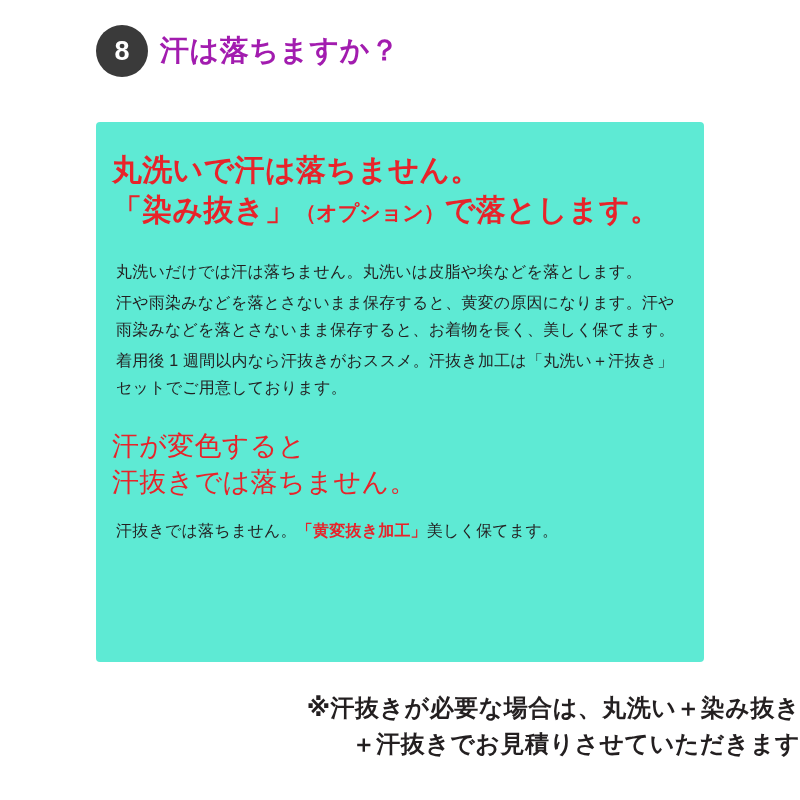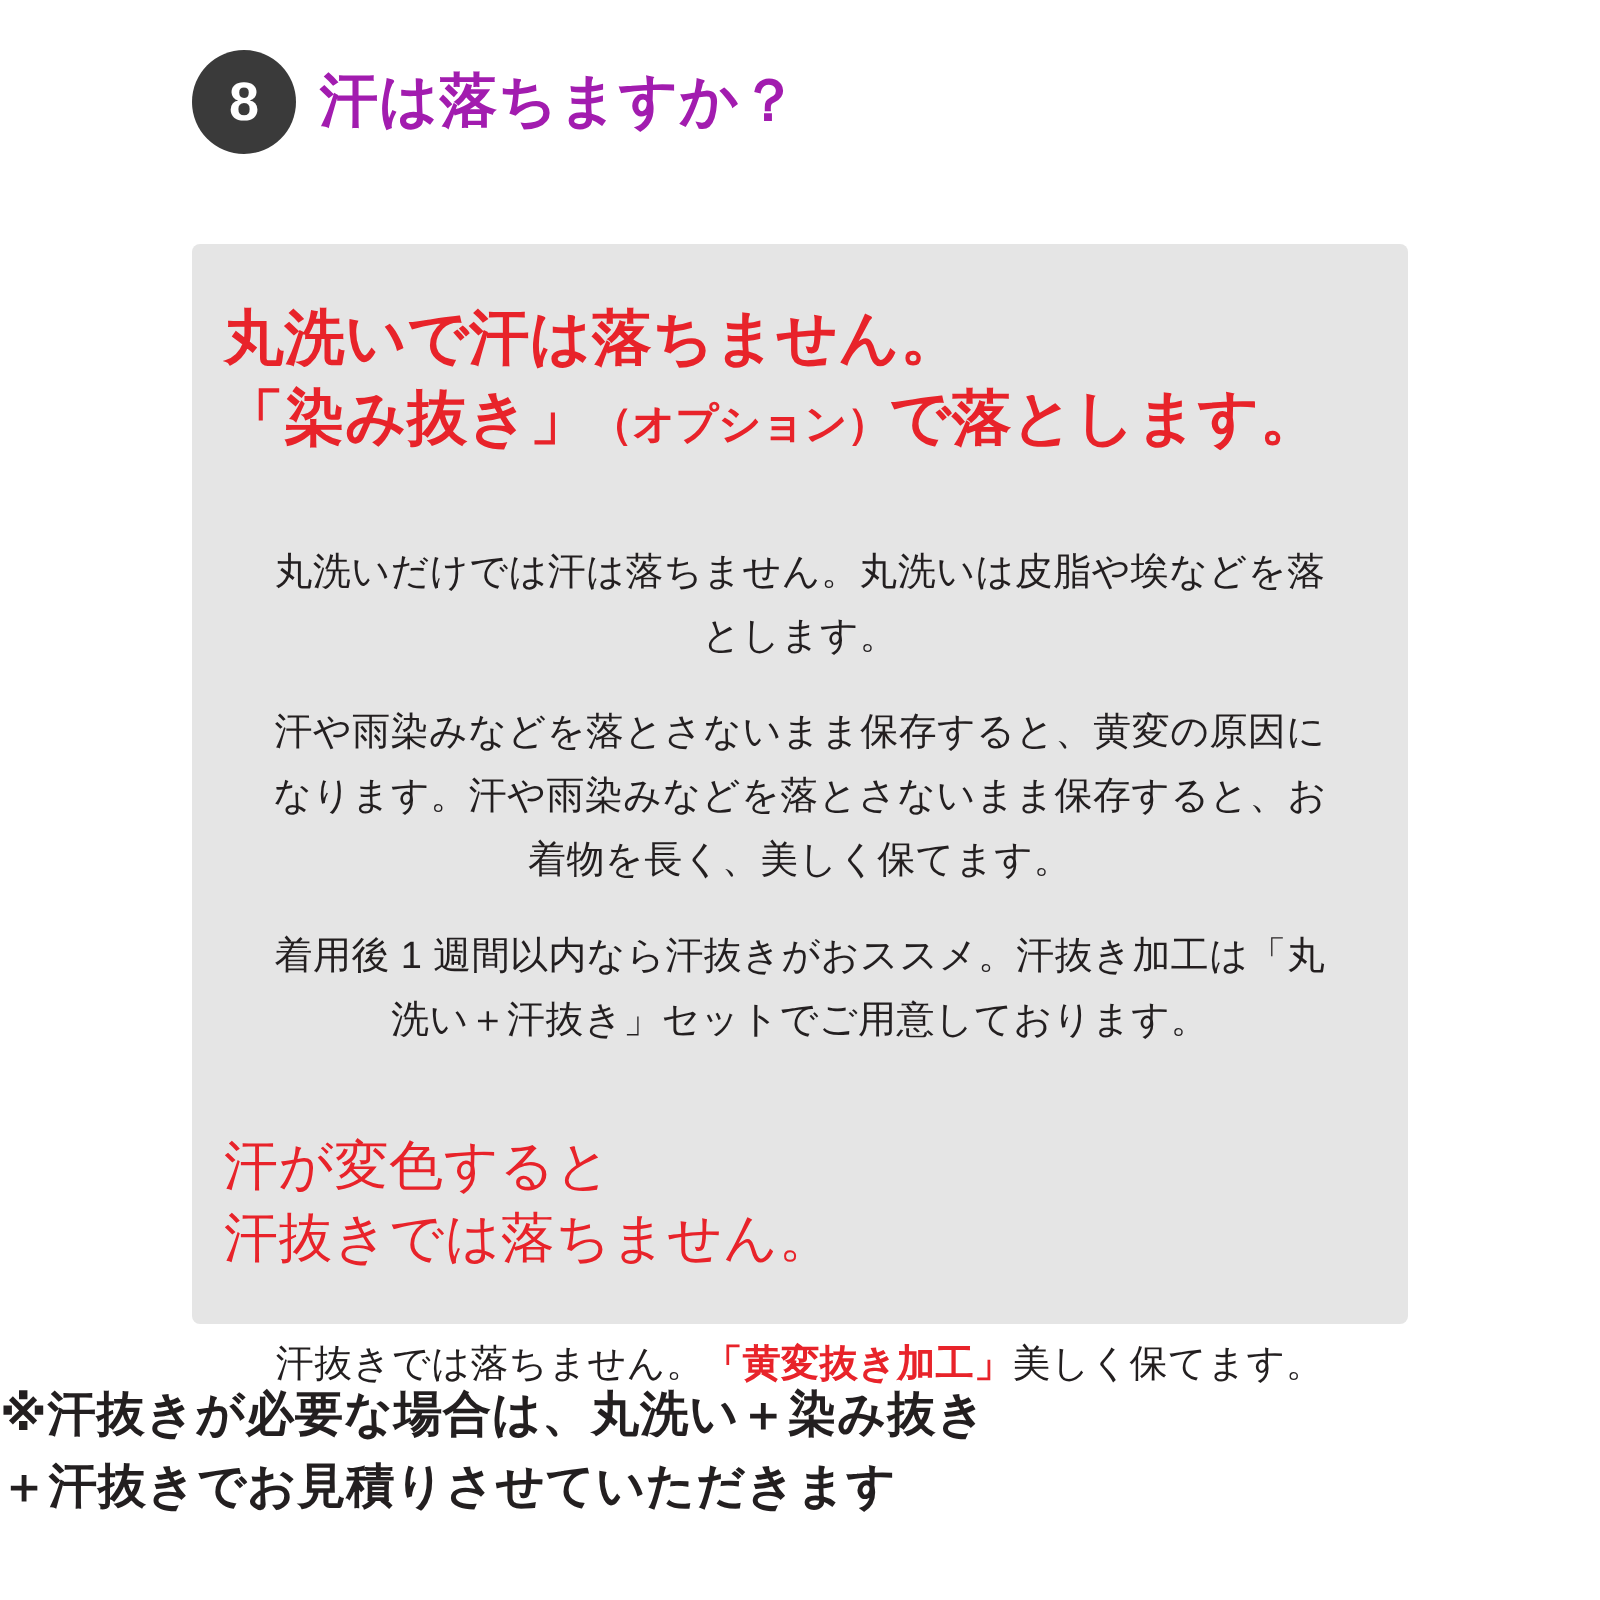--- a/index.html
+++ b/index.html
@@ -52,21 +52,21 @@
     white-space: nowrap;
   }
 
   
   .panel {
     position: absolute;
     left: 96px;
     top: 122px;
     width: 608px;
     height: 540px;
-    background: #e5e5e5;
+    background: #5eead4;
     border-radius: 4px;
     box-sizing: border-box;
     padding: 28px 0 0 0;
   }
   .panel-inner {
     padding: 0 16px 0 16px;
   }
 
   .headline-red {
     color: #e8232a;
@@ -76,26 +76,25 @@
     letter-spacing: 0.3px;
     margin: 0;
   }
   .headline-red .small-paren {
     font-size: 21px;
     font-weight: bold;
     letter-spacing: 0;
   }
 
   .body-text {
-    font-size: 19px;
+    font-size: 16px;
     line-height: 1.68;
     color: #231f20;
     letter-spacing: 0.2px;
-    margin: 16px;
-    text-align: center;
+    margin: 4px;
   }
   .block-gap-1 { height: 26px; }
   .block-gap-2 { height: 22px; }
   .block-gap-3 { height: 14px; }
 
   .headline-red-2 {
     color: #e8232a;
     font-weight: normal;
     font-size: 27px;
     line-height: 1.34;
@@ -107,21 +106,21 @@
     color: #e8232a;
     font-weight: bold;
   }
 
   
   .footer-note {
     position: absolute;
     left: 0;
     top: 690px;
     width: 800px;
-    text-align: left;
+    text-align: right;
     font-size: 24px;
     font-weight: bold;
     line-height: 1.5;
     color: #231f20;
     letter-spacing: 0.5px;
   }
 </style>
 </head>
 <body>
 

